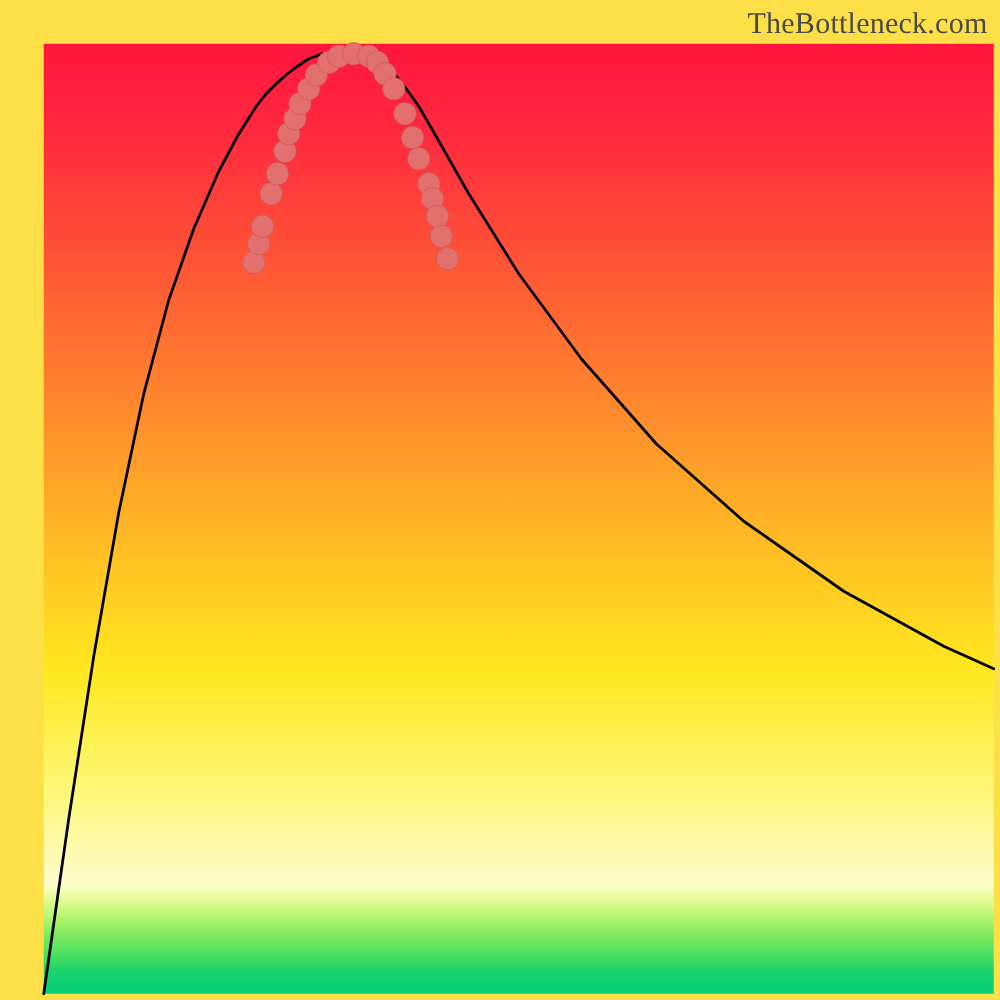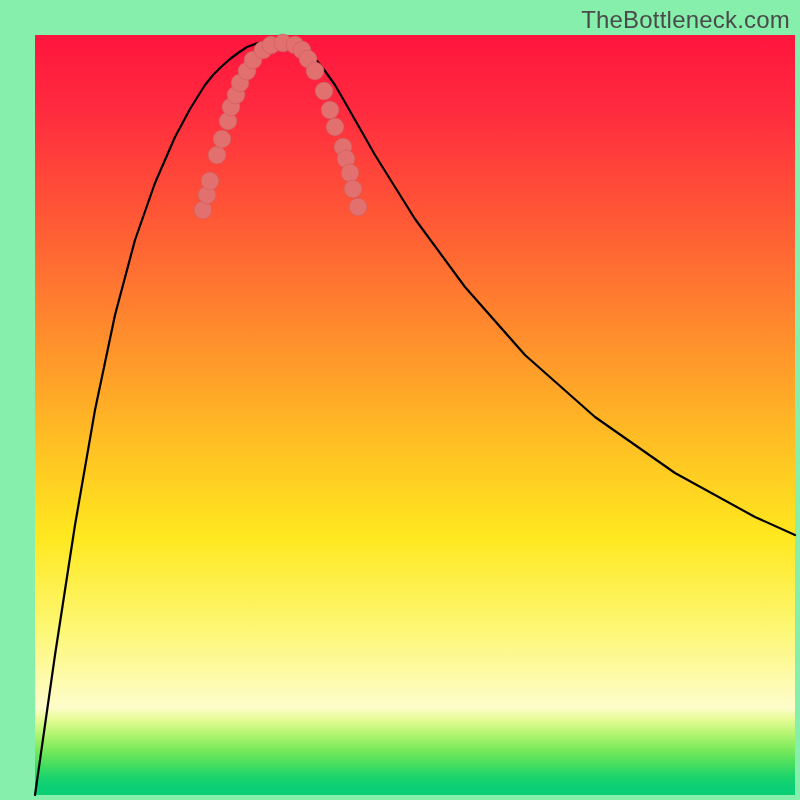--- a/index.html
+++ b/index.html
@@ -8,21 +8,22 @@
     width: 800px;
     height: 800px;
     overflow: hidden;
     background: #000;
     font-family: Arial, Helvetica, sans-serif;
   }
   .frame {
     position: relative;
     width: 800px;
     height: 800px;
-    background: #86efac;
+    background: #fde047;
+    font-family: Liberation Serif, serif;
   }
   .plot-area {
     position: absolute;
     left: 35px;
     top: 35px;
     width: 760px;
     height: 760px;
     
     background: linear-gradient(
       to bottom,

